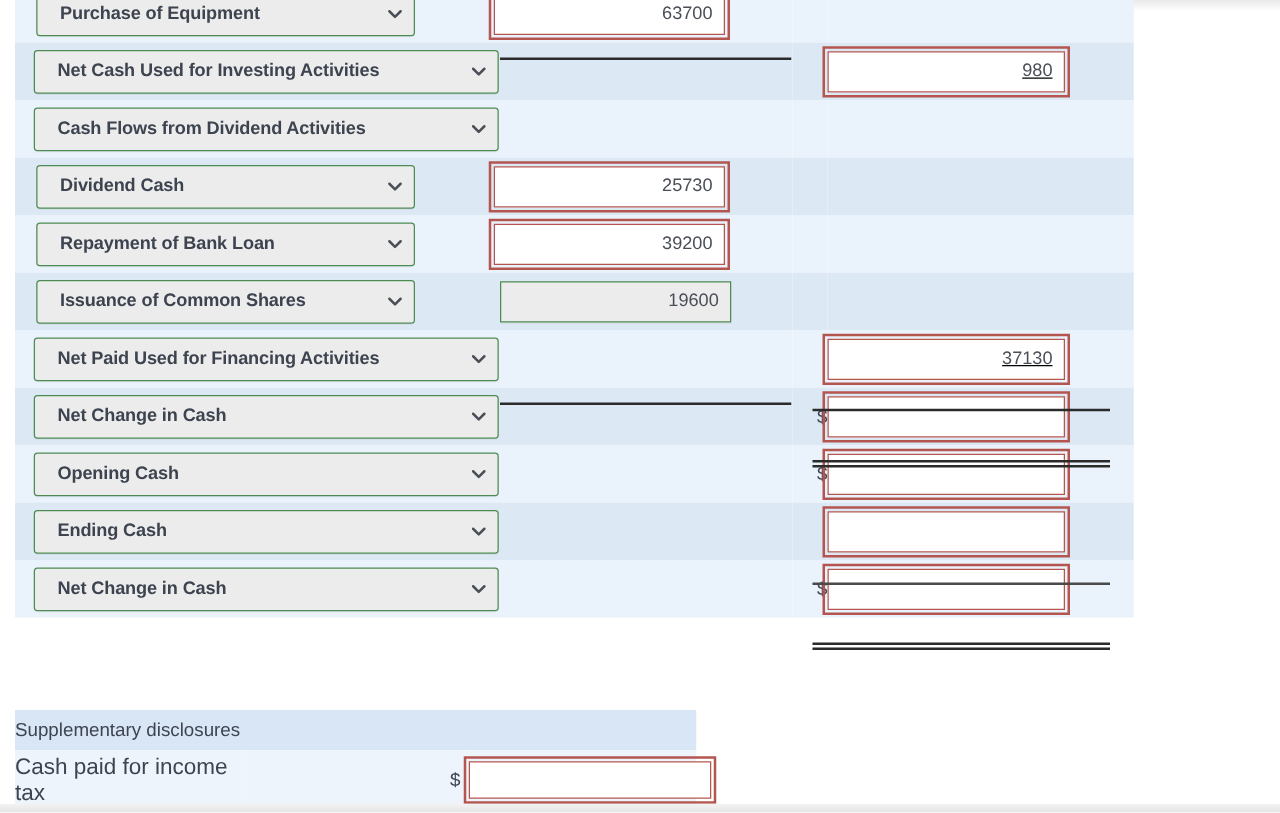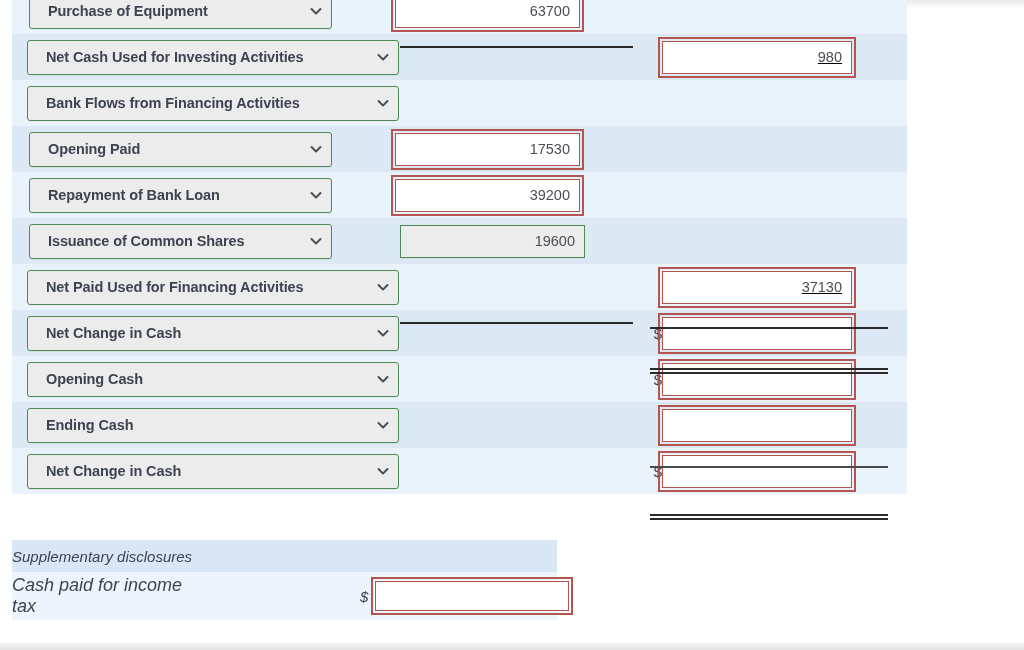--- a/index.html
+++ b/index.html
@@ -97,25 +97,24 @@
     position: absolute;
     background: #2b2b2b;
   }
   .rule.single { height: 2px; }
   .rule.dbl-top, .rule.dbl-bot { height: 2px; }
   .rule.gray { background: #4a4a4a; }
 
   
   .supp {
     position: absolute;
-    left: 12px; top: 540px;
+    left: 12px; top: 568px;
     width: 545px;
     border-collapse: collapse;
     table-layout: fixed;
-    font-style: italic;
   }
   .supp tr.hdr { background: #d9e6f5; height: 32px; }
   .supp tr.row { background: #eef4fc; height: 48px; }
   .supp td { padding: 0; border: 0; vertical-align: middle; }
   .supp-title {
     font-size: 15px;
     color: #3d4450;
     padding-left: 10px;
   }
   .supp-lbl {
@@ -184,46 +183,46 @@
           </td>
           <td class="c-amt1"></td>
           <td class="c-sign dollar"></td>
           <td class="c-amt2">
             <div class="fld w190">980</div>
           </td>
         </tr>
         <tr class="odd">
           <td class="c-label">
             <div class="sel wide">
-              <span class="sel-text">Bank Flows from Financing Activities</span>
+              <span class="sel-text">Cash Flows from Dividend Activities</span>
               <span class="chev">
                 <svg viewBox="0 0 12 12" width="12" height="12">
                   <path d="M1.5 4 L6 8.5 L10.5 4" fill="none" stroke="#4a4f57" stroke-width="2" stroke-linecap="round" stroke-linejoin="round"></path>
                 </svg>
               </span>
             </div>
           </td>
           <td class="c-amt1"></td>
           <td class="c-sign dollar"></td>
           <td class="c-amt2"></td>
         </tr>
         <tr class="even">
           <td class="c-label">
             <div class="sel indent">
-              <span class="sel-text">Opening Paid</span>
+              <span class="sel-text">Dividend Cash</span>
               <span class="chev">
                 <svg viewBox="0 0 12 12" width="12" height="12">
                   <path d="M1.5 4 L6 8.5 L10.5 4" fill="none" stroke="#4a4f57" stroke-width="2" stroke-linecap="round" stroke-linejoin="round"></path>
                 </svg>
               </span>
             </div>
           </td>
           <td class="c-amt1">
             <div class="inwrap col1">
-              <div class="fld w185">17530</div>
+              <div class="fld w185">25730</div>
             </div>
           </td>
           <td class="c-sign dollar"></td>
           <td class="c-amt2"></td>
         </tr>
         <tr class="odd">
           <td class="c-label">
             <div class="sel indent">
               <span class="sel-text">Repayment of Bank Loan</span>
               <span class="chev">

